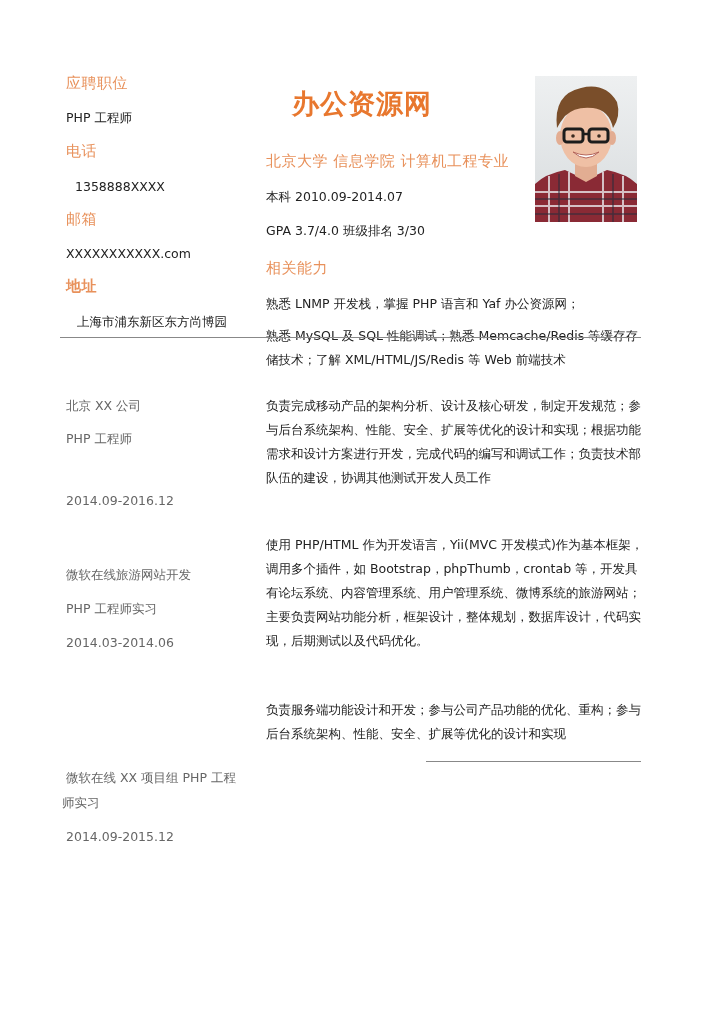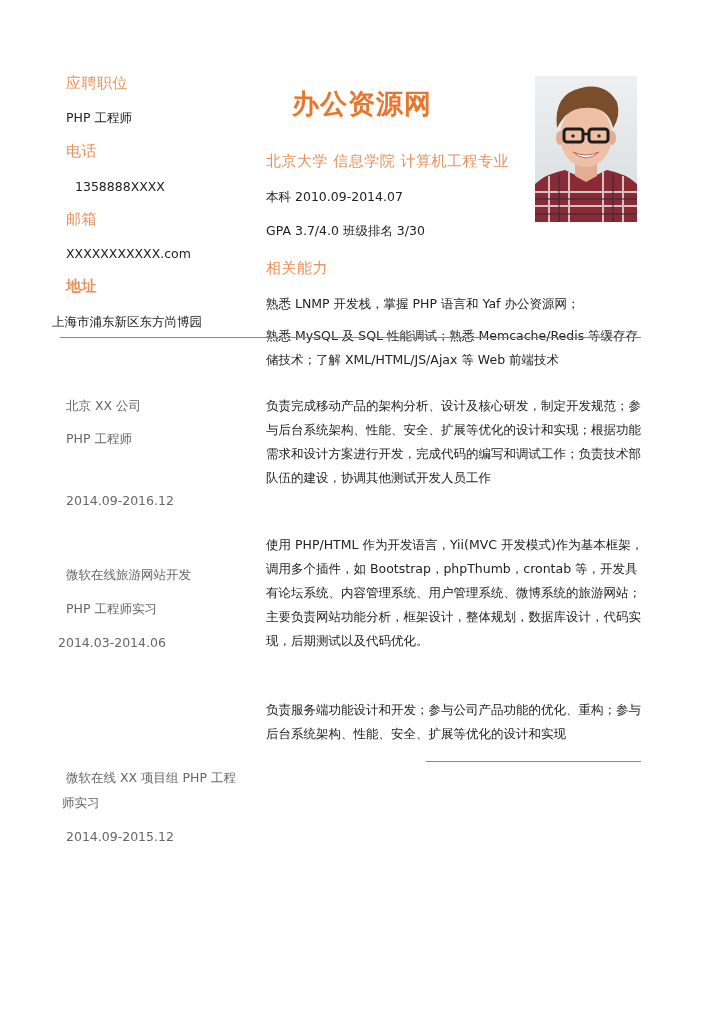--- a/index.html
+++ b/index.html
@@ -22,21 +22,21 @@
 <div class="abs label" style="left:66px; top:74px;">应聘职位</div>
 <div class="abs value" style="left:66px; top:110px;">PHP 工程师</div>
 
 <div class="abs label" style="left:66px; top:142px;">电话</div>
 <div class="abs value" style="left:75px; top:179px;">1358888XXXX</div>
 
 <div class="abs label" style="left:66px; top:210px;">邮箱</div>
 <div class="abs value" style="left:66px; top:246px;">XXXXXXXXXXX.com</div>
 
 <div class="abs label" style="left:66px; top:277px;font-weight:bold;">地址</div>
-<div class="abs value" style="left:52px; top:314px;">上海市浦东新区东方尚博园</div>
+<div class="abs value" style="left:77px; top:314px;">上海市浦东新区东方尚博园</div>
 
 <div class="abs name" style="left:266px; top:86px;margin-left:26px;">办公资源网</div>
 <div class="abs subhead" style="left:266px; top:152px;">北京大学  信息学院  计算机工程专业</div>
 <div class="abs body" style="left:266px; top:189px;">本科  2010.09-2014.07</div>
 <div class="abs body" style="left:266px; top:223px;">GPA 3.7/4.0    班级排名  3/30</div>
 
 <div class="photo">
   <svg width="102" height="146" viewBox="0 0 102 146">
     <defs>
       <linearGradient id="bg" x1="0" y1="0" x2="0" y2="1">
@@ -77,32 +77,32 @@
 
     <circle cx="38" cy="60" r="1.8" fill="#3a2a20"></circle>
     <circle cx="64" cy="60" r="1.8" fill="#3a2a20"></circle>
 
     <path d="M38 76 Q51 88 64 76 Q51 82 38 76 Z" fill="#ffffff" stroke="#b5655a" stroke-width="1"></path>
   </svg>
 </div>
 
 <div class="abs subhead" style="left:266px; top:259px;">相关能力</div>
 <div class="abs body" style="left:266px; top:296px;">熟悉 LNMP 开发栈，掌握 PHP 语言和 Yaf 办公资源网；</div>
-<div class="para" style="left:266px; top:324px;">熟悉 MySQL 及 SQL 性能调试；熟悉 Memcache/Redis 等缓存存储技术；了解 XML/HTML/JS/Ajax 等 Web 前端技术</div>
+<div class="para" style="left:266px; top:324px;">熟悉 MySQL 及 SQL 性能调试；熟悉 Memcache/Redis 等缓存存储技术；了解 XML/HTML/JS/Redis 等 Web 前端技术</div>
 
 <div class="rule" style="left:60px; top:337px; width:581px;"></div>
 
 <div class="abs muted" style="left:66px; top:398px;">北京 XX 公司</div>
 <div class="abs muted" style="left:66px; top:431px;">PHP 工程师</div>
 <div class="abs muted" style="left:66px; top:465px;margin-top:28px;">2014.09-2016.12</div>
 <div class="para" style="left:266px; top:394px;">负责完成移动产品的架构分析、设计及核心研发，制定开发规范；参与后台系统架构、性能、安全、扩展等优化的设计和实现；根据功能需求和设计方案进行开发，完成代码的编写和调试工作；负责技术部队伍的建设，协调其他测试开发人员工作</div>
 
 <div class="abs muted" style="left:66px; top:567px;">微软在线旅游网站开发</div>
 <div class="abs muted" style="left:66px; top:601px;">PHP 工程师实习</div>
-<div class="abs muted" style="left:58px; top:635px;">2014.03-2014.06</div>
+<div class="abs muted" style="left:66px; top:635px;">2014.03-2014.06</div>
 <div class="para" style="left:266px; top:533px;">使用 PHP/HTML 作为开发语言，Yii(MVC 开发模式)作为基本框架，调用多个插件，如 Bootstrap，phpThumb，crontab 等，开发具有论坛系统、内容管理系统、用户管理系统、微博系统的旅游网站；主要负责网站功能分析，框架设计，整体规划，数据库设计，代码实现，后期测试以及代码优化。</div>
 
 <div class="para" style="left:266px; top:698px;">负责服务端功能设计和开发；参与公司产品功能的优化、重构；参与后台系统架构、性能、安全、扩展等优化的设计和实现</div>
 
 <div class="rule" style="left:426px; top:761px; width:215px;"></div>
 
 <div class="abs muted" style="left:66px; top:770px;">微软在线 XX 项目组 PHP 工程</div>
 <div class="abs muted" style="left:62px; top:795px;">师实习</div>
 <div class="abs muted" style="left:66px; top:829px;">2014.09-2015.12</div>
 

